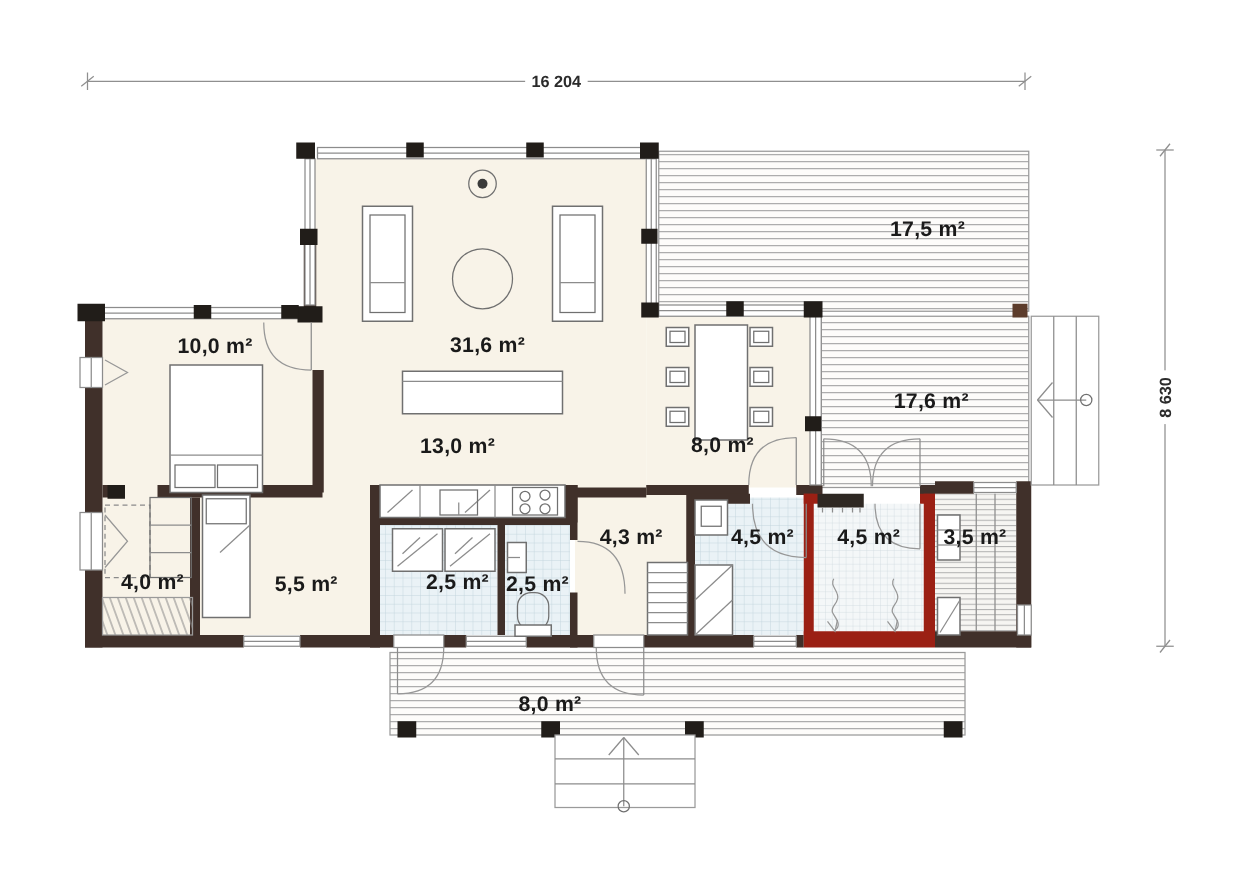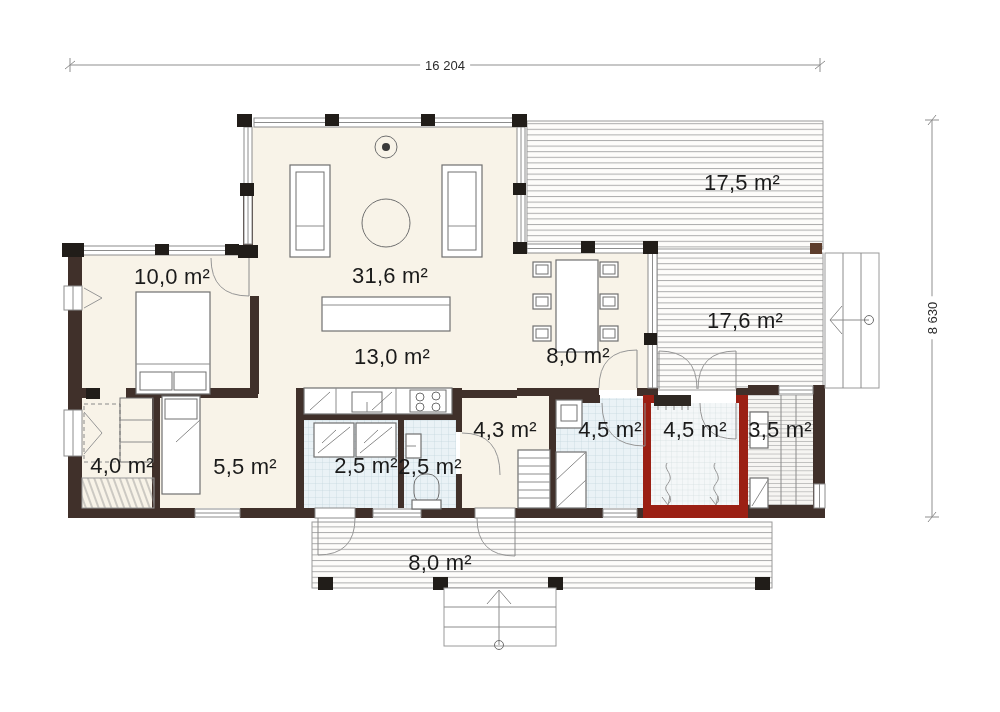--- a/index.html
+++ b/index.html
@@ -5,23 +5,23 @@
   :root{
     --c-wall:#40302a;
     --c-sauna-wall:#9b2014;
     --c-floor:#f8f3e8;
     --c-tile-floor:#eaf2f6;
     --c-deck-line:#adadad;
     --c-label-text:#1a1a1a;
   }
   html,body{margin:0;padding:0;background:#fff;}
   .stage{position:relative;width:1000px;height:712px;background:#fff;overflow:hidden;
-         font-family:"Liberation Sans",sans-serif;}
+         font-family:"Liberation Sans",sans-serif;font-weight:bold;}
   .stage svg{position:absolute;left:0;top:0;}
-  .lbl{position:absolute;transform:translate(-50%,-50%);font-size:22px;line-height:1;
+  .lbl{position:absolute;transform:translate(-50%,-50%);font-size:17px;line-height:1;
        color:var(--c-label-text);white-space:nowrap;letter-spacing:.2px;}
   .dim{position:absolute;transform:translate(-50%,-50%);font-size:13px;color:#2b2b2b;
        background:#fff;padding:0 5px;white-space:nowrap;}
   .dim.v{transform:translate(-50%,-50%) rotate(-90deg);}
   
   .fl{fill:var(--c-floor);}
   .w{fill:var(--c-wall);}
   .sw{fill:var(--c-sauna-wall);}
   .post{fill:#211d19;}
   .wpost{fill:#5d3d2c;}
@@ -369,21 +369,21 @@
   </g>
 </svg>
 
 <div class="dim" style="left:445px;top:65px">16 204</div>
 <div class="dim v" style="left:932px;top:318px">8 630</div>
 
 <div class="lbl" style="left:742px;top:183px">17,5 m²</div>
 <div class="lbl" style="left:172px;top:277px">10,0 m²</div>
 <div class="lbl" style="left:390px;top:276px">31,6 m²</div>
 <div class="lbl" style="left:745px;top:321px">17,6 m²</div>
-<div class="lbl" style="left:392px;top:357px">13,0 m²</div>
+<div class="lbl" style="left:366px;top:357px">13,0 m²</div>
 <div class="lbl" style="left:578px;top:356px">8,0 m²</div>
 <div class="lbl" style="left:122px;top:466px">4,0 m²</div>
 <div class="lbl" style="left:245px;top:467px">5,5 m²</div>
 <div class="lbl" style="left:366px;top:466px">2,5 m²</div>
 <div class="lbl" style="left:430px;top:467px">2,5 m²</div>
 <div class="lbl" style="left:505px;top:430px">4,3 m²</div>
 <div class="lbl" style="left:610px;top:430px">4,5 m²</div>
 <div class="lbl" style="left:695px;top:430px">4,5 m²</div>
 <div class="lbl" style="left:780px;top:430px">3,5 m²</div>
 <div class="lbl" style="left:440px;top:563px">8,0 m²</div>

